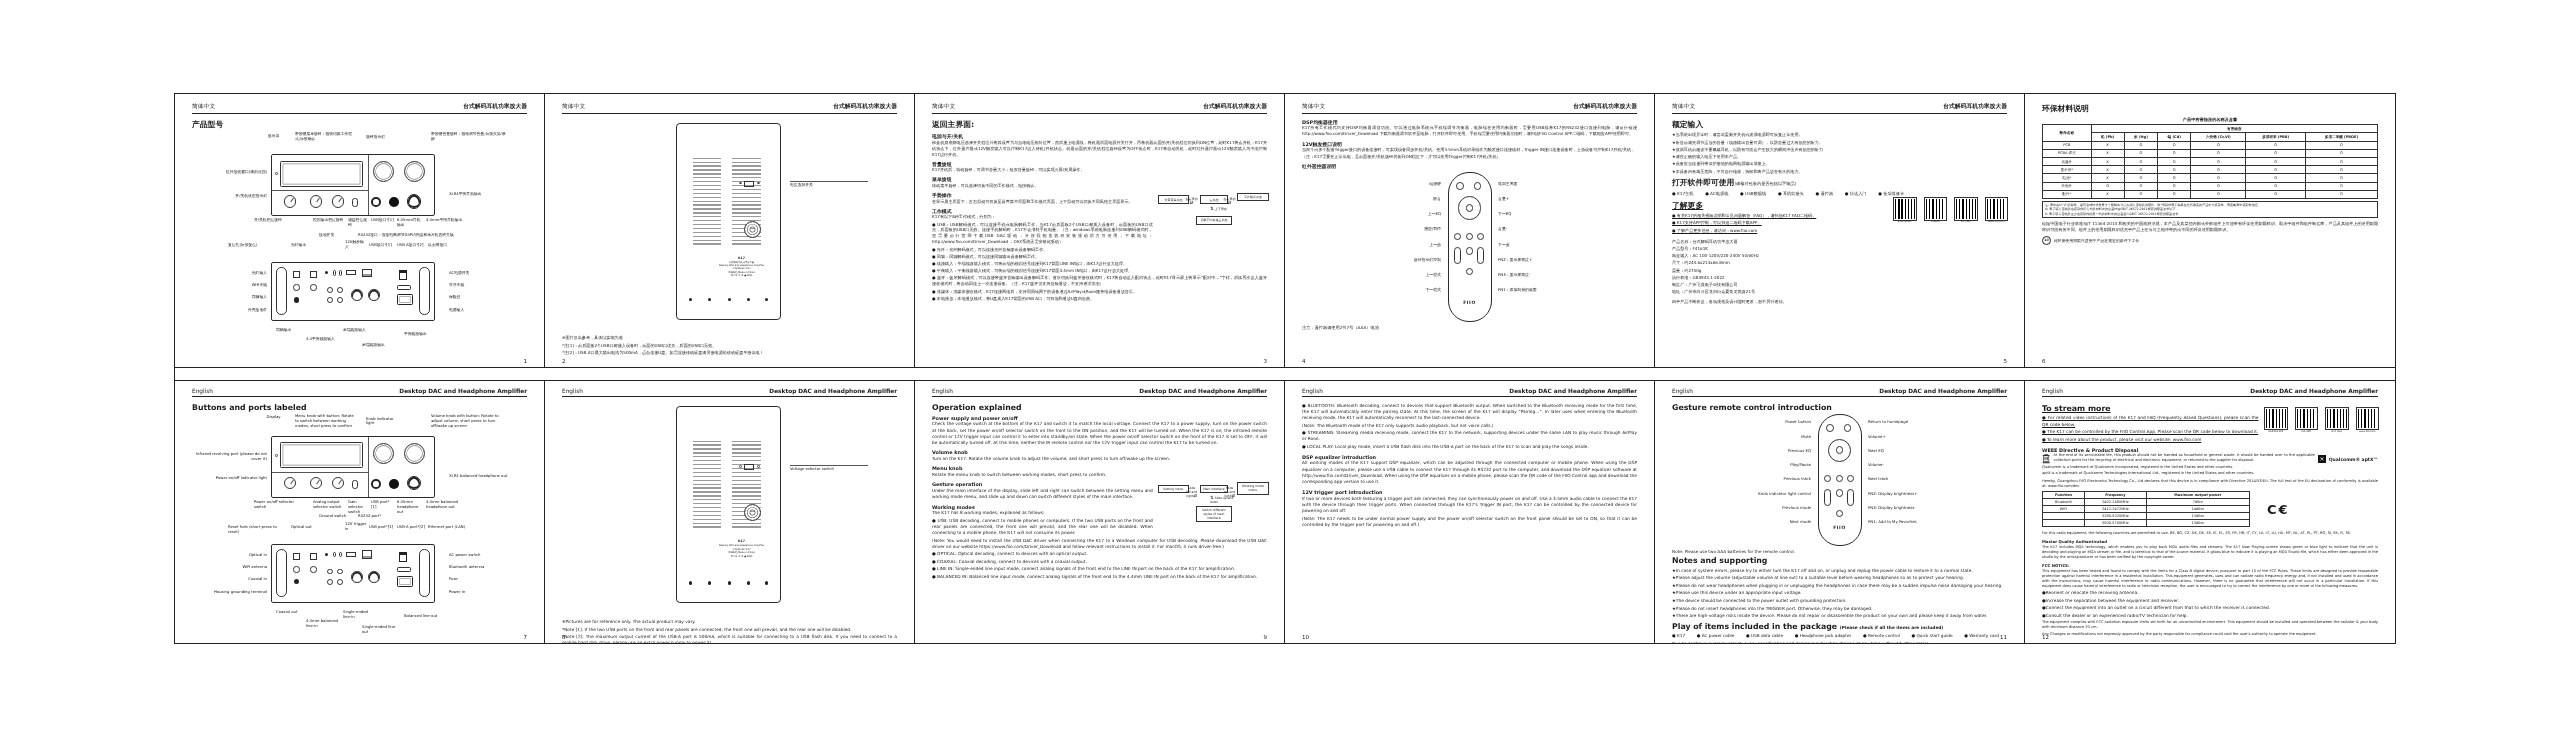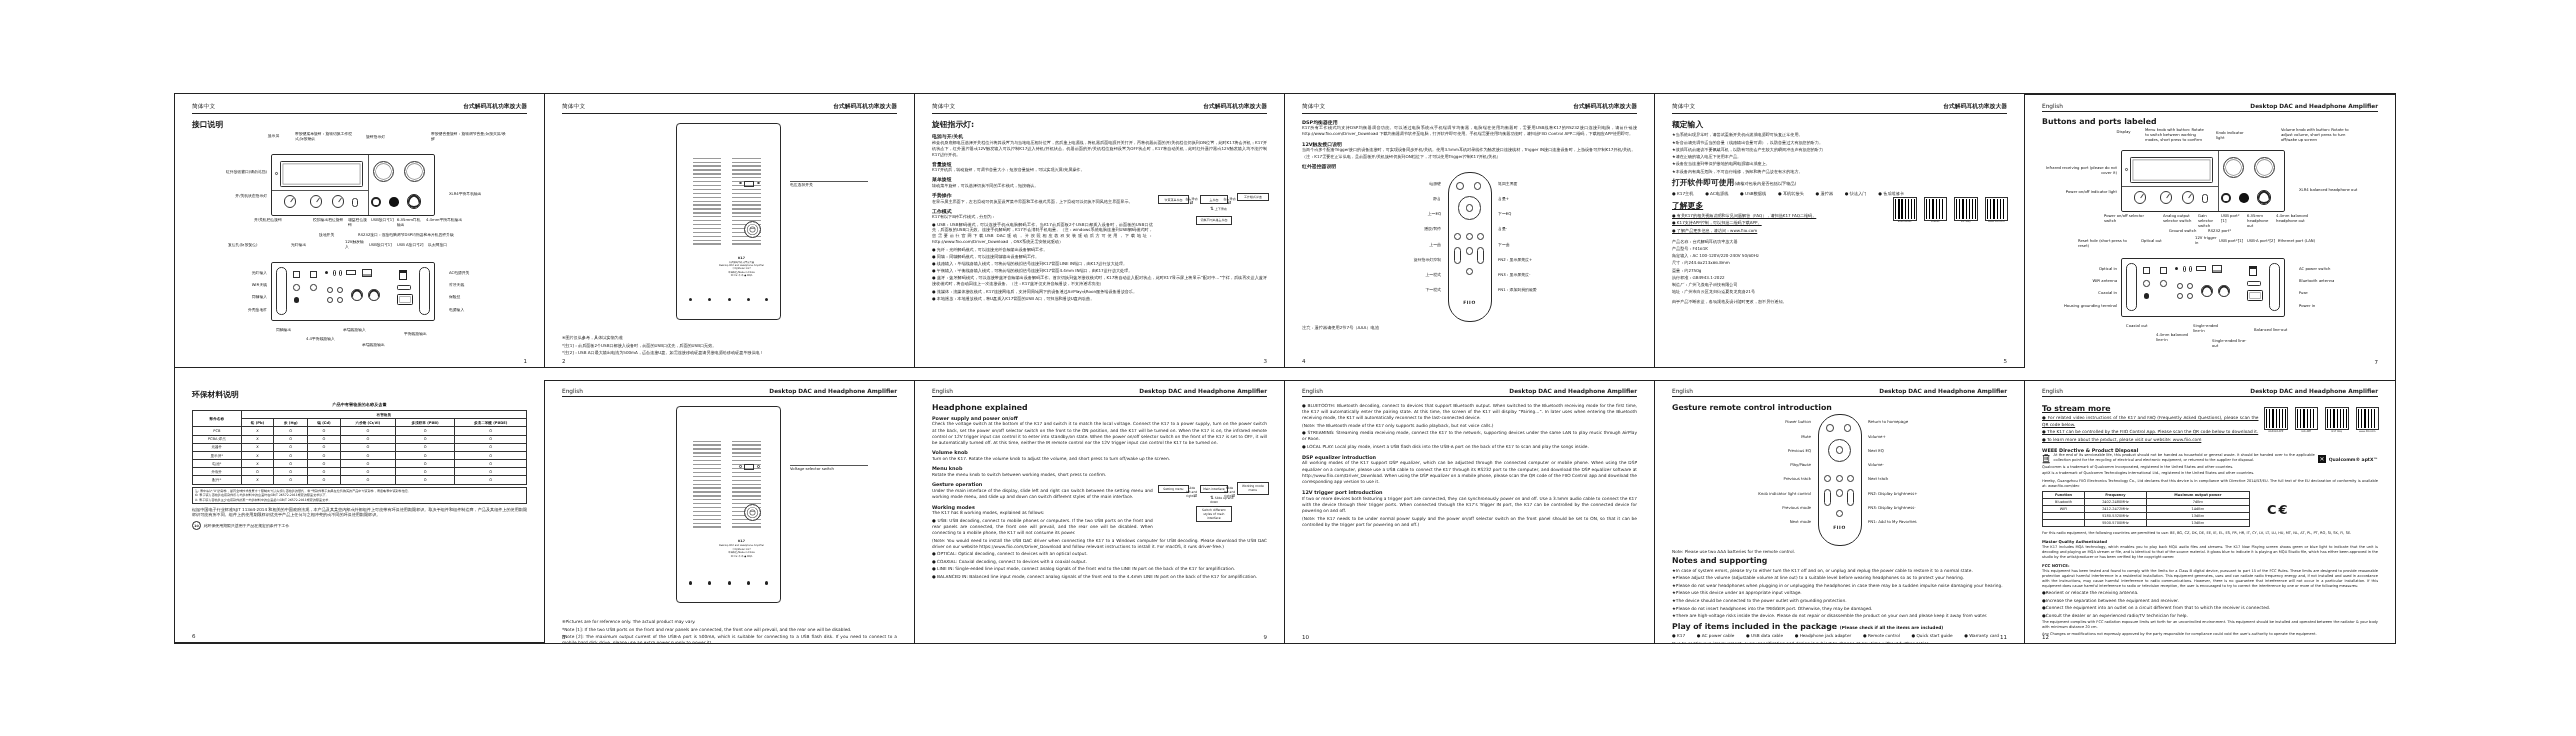--- a/index.html
+++ b/index.html
@@ -174,21 +174,21 @@
 </head>
 <body>
 
 <div class="sheet">
 
   <section class="page rtop zh">
     <header class="hdr">
       <span class="hl">简体中文</span>
       <span class="hr">台式解码耳机功率放大器</span>
     </header>
-    <div class="h1">接口说明</div>
+    <div class="h1">产品型号</div>
     <div class="diag front">
       <div class="dev-front">
         <i class="vline"></i>
           <i class="hline"></i>
         <i class="scr"></i>
         <i class="irdot"></i>
         <i class="knob kb k-mode"></i>
         <i class="knob kb k-vol"></i>
         <i class="knob ks k1"></i>
         <i class="knob ks k2"></i>
@@ -296,21 +296,21 @@
         <div class="li">*注[2]：USB A口最大输出电流为500mA，适合连接U盘。如需连接移动硬盘请另接电源给移动硬盘单独供电！</div>
       </div>
     <span class="pn pn-l">2</span>
   </section>
 
   <section class="page rtop zh">
     <header class="hdr">
       <span class="hl">简体中文</span>
       <span class="hr">台式解码耳机功率放大器</span>
     </header>
-    <div class="h1">旋钮指示灯:</div>
+    <div class="h1">返回主界面:</div>
     <div class="h2">电源与开/关机</div>
     <p class="p">检查机身底部电压选择开关档位并将其设置为与当地电压相符位置，然后接上电源线，将机器后面电源开关打开，再将机器前面的开/关机档位切换到ON位置，此时K17将会开机；K17开机状态下，红外遥控器或12V触发输入可以控制K17进入待机/开机状态。机器前面的开/关机档位旋钮设置为OFF状态时，K17将自动关机，此时红外遥控器或12V触发输入均不能控制K17进行开机。</p>
     <div class="h2">音量旋钮</div>
     <p class="p">K17开机后，转动旋钮，可调节音量大小；短按音量旋钮，可以实现灭屏/亮屏操作。</p>
     <div class="h2">菜单旋钮</div>
     <p class="p">转动菜单旋钮，可以选择切换不同的工作模式，短按确认。</p>
     <div class="gest">
       <span class="gbox g0">设置菜单界面</span>
       <span class="garr ga0"><span>左右滑动</span><span class="ar">⇄</span></span>
       <span class="gbox g1">主界面</span>
@@ -446,20 +446,117 @@
         <div class="li">尺寸：约244.6x213x66.8mm</div>
         <div class="li">重量：约2750g</div>
         <div class="li">执行标准：GB4943.1-2022</div>
         <div class="li">制造厂：广州飞傲电子科技有限公司</div>
         <div class="li">地址：广州市白云区龙归街道夏良龙良路21号</div>
       </div>
     <p class="p mt6">由于产品不断改进，各项规格及设计随时更改，恕不另行通知。</p>
     <span class="pn pn-r">5</span>
   </section>
 
+  <section class="page rtop zh">
+    <div class="h1">环保材料说明</div>
+    <div class="cap">产品中有害物质的名称及含量</div>
+    <table class="haz">
+      <thead>
+        <tr>
+          <th rowspan="2" style="width:45px">部件名称</th>
+          <th colspan="6">有害物质</th>
+        </tr>
+        <tr>
+          <th>铅 (Pb)</th>
+          <th>汞 (Hg)</th>
+          <th>镉 (Cd)</th>
+          <th>六价铬 (Cr,VI)</th>
+          <th>多溴联苯 (PBB)</th>
+          <th>多溴二苯醚 (PBDE)</th>
+        </tr>
+      </thead>
+      <tbody>
+          <tr>
+            <td>PCB</td>
+            <td>X</td>
+            <td>O</td>
+            <td>O</td>
+            <td>O</td>
+            <td>O</td>
+            <td>O</td>
+          </tr>
+          <tr>
+            <td>PCBA 焊点</td>
+            <td>X</td>
+            <td>O</td>
+            <td>O</td>
+            <td>O</td>
+            <td>O</td>
+            <td>O</td>
+          </tr>
+          <tr>
+            <td>元器件</td>
+            <td>X</td>
+            <td>O</td>
+            <td>O</td>
+            <td>O</td>
+            <td>O</td>
+            <td>O</td>
+          </tr>
+          <tr>
+            <td>显示屏*</td>
+            <td>X</td>
+            <td>O</td>
+            <td>O</td>
+            <td>O</td>
+            <td>O</td>
+            <td>O</td>
+          </tr>
+          <tr>
+            <td>电池*</td>
+            <td>X</td>
+            <td>O</td>
+            <td>O</td>
+            <td>O</td>
+            <td>O</td>
+            <td>O</td>
+          </tr>
+          <tr>
+            <td>外观件</td>
+            <td>O</td>
+            <td>O</td>
+            <td>O</td>
+            <td>O</td>
+            <td>O</td>
+            <td>O</td>
+          </tr>
+          <tr>
+            <td>配件*</td>
+            <td>X</td>
+            <td>O</td>
+            <td>O</td>
+            <td>O</td>
+            <td>O</td>
+            <td>O</td>
+          </tr>
+        </tbody>
+    </table>
+    <div class="notebox">
+      <div>注: 表中标记“X”的部件，皆因全球技术发展水平限制而无法实现有害物质的替代。带*号部件表示如果在您所购买的产品中无该部件，请忽略表中该部件信息。</div>
+      <div>O: 表示该有害物质在该部件所有均质材料中的含量均在GB/T 26572-2011规定的限量要求以下。</div>
+      <div>X: 表示该有害物质至少在该部件的某一均质材料中的含量超出GB/T 26572-2011规定的限量要求。</div>
+    </div>
+    <p class="p small mt4">根据中国电子行业标准SJ/T 11364-2014 和相关的中国政府法规，本产品及其某些内部或外部组件上可能带有环保使用期限标识。取决于组件和组件制造商，产品及其组件上的使用期限标识可能有所不同。组件上的使用期限标识优先于产品上任何与之相冲突的或不同的环保使用期限标识。</p>
+    <div class="epup">
+      <span class="circ">10</span>
+      <span>此环保使用期限只适用于产品在规定的条件下工作</span>
+    </div>
+    <span class="pn pn-l">6</span>
+  </section>
+
   <section class="page rbot">
     <header class="hdr">
       <span class="hl">English</span>
       <span class="hr">Desktop DAC and Headphone Amplifier</span>
     </header>
     <div class="h1">Buttons and ports labeled</div>
     <div class="diag front">
       <div class="dev-front">
         <i class="vline"></i>
           <i class="hline"></i>
@@ -531,117 +628,20 @@
       <div class="lbl r15">Power in</div>
       <div class="lbl r16">Coaxial out</div>
       <div class="lbl r17">4.4mm balanced line-in</div>
       <div class="lbl r18">Single-ended line-in</div>
       <div class="lbl r19">Single-ended line-out</div>
       <div class="lbl r20">Balanced line-out</div>
     </div>
     <span class="pn pn-r">7</span>
   </section>
 
-  <section class="page rtop zh">
-    <div class="h1">环保材料说明</div>
-    <div class="cap">产品中有害物质的名称及含量</div>
-    <table class="haz">
-      <thead>
-        <tr>
-          <th rowspan="2" style="width:45px">部件名称</th>
-          <th colspan="6">有害物质</th>
-        </tr>
-        <tr>
-          <th>铅 (Pb)</th>
-          <th>汞 (Hg)</th>
-          <th>镉 (Cd)</th>
-          <th>六价铬 (Cr,VI)</th>
-          <th>多溴联苯 (PBB)</th>
-          <th>多溴二苯醚 (PBDE)</th>
-        </tr>
-      </thead>
-      <tbody>
-          <tr>
-            <td>PCB</td>
-            <td>X</td>
-            <td>O</td>
-            <td>O</td>
-            <td>O</td>
-            <td>O</td>
-            <td>O</td>
-          </tr>
-          <tr>
-            <td>PCBA 焊点</td>
-            <td>X</td>
-            <td>O</td>
-            <td>O</td>
-            <td>O</td>
-            <td>O</td>
-            <td>O</td>
-          </tr>
-          <tr>
-            <td>元器件</td>
-            <td>X</td>
-            <td>O</td>
-            <td>O</td>
-            <td>O</td>
-            <td>O</td>
-            <td>O</td>
-          </tr>
-          <tr>
-            <td>显示屏*</td>
-            <td>X</td>
-            <td>O</td>
-            <td>O</td>
-            <td>O</td>
-            <td>O</td>
-            <td>O</td>
-          </tr>
-          <tr>
-            <td>电池*</td>
-            <td>X</td>
-            <td>O</td>
-            <td>O</td>
-            <td>O</td>
-            <td>O</td>
-            <td>O</td>
-          </tr>
-          <tr>
-            <td>外观件</td>
-            <td>O</td>
-            <td>O</td>
-            <td>O</td>
-            <td>O</td>
-            <td>O</td>
-            <td>O</td>
-          </tr>
-          <tr>
-            <td>配件*</td>
-            <td>X</td>
-            <td>O</td>
-            <td>O</td>
-            <td>O</td>
-            <td>O</td>
-            <td>O</td>
-          </tr>
-        </tbody>
-    </table>
-    <div class="notebox">
-      <div>注: 表中标记“X”的部件，皆因全球技术发展水平限制而无法实现有害物质的替代。带*号部件表示如果在您所购买的产品中无该部件，请忽略表中该部件信息。</div>
-      <div>O: 表示该有害物质在该部件所有均质材料中的含量均在GB/T 26572-2011规定的限量要求以下。</div>
-      <div>X: 表示该有害物质至少在该部件的某一均质材料中的含量超出GB/T 26572-2011规定的限量要求。</div>
-    </div>
-    <p class="p small mt4">根据中国电子行业标准SJ/T 11364-2014 和相关的中国政府法规，本产品及其某些内部或外部组件上可能带有环保使用期限标识。取决于组件和组件制造商，产品及其组件上的使用期限标识可能有所不同。组件上的使用期限标识优先于产品上任何与之相冲突的或不同的环保使用期限标识。</p>
-    <div class="epup">
-      <span class="circ">10</span>
-      <span>此环保使用期限只适用于产品在规定的条件下工作</span>
-    </div>
-    <span class="pn pn-l">6</span>
-  </section>
-
   <section class="page rbot">
     <header class="hdr">
       <span class="hl">English</span>
       <span class="hr">Desktop DAC and Headphone Amplifier</span>
     </header>
     <div class="tv-wrap">
       <div class="dev-top">
         <i class="vent v1"></i>
         <i class="vent v2"></i>
         <i class="vsw"></i>
@@ -669,21 +669,21 @@
         <div class="li">*Note [2]: The maximum output current of the USB-A port is 500mA, which is suitable for connecting to a USB flash disk. If you need to connect to a mobile hard disk drive, please use an extra power supply to power it!</div>
       </div>
     <span class="pn pn-l">8</span>
   </section>
 
   <section class="page rbot">
     <header class="hdr">
       <span class="hl">English</span>
       <span class="hr">Desktop DAC and Headphone Amplifier</span>
     </header>
-    <div class="h1">Headphone explained</div>
+    <div class="h1">Operation explained</div>
     <div class="h2">Power supply and power on/off</div>
     <p class="p">Check the voltage switch at the bottom of the K17 and switch it to match the local voltage. Connect the K17 to a power supply, turn on the power switch at the back, set the power on/off selector switch on the front to the ON position, and the K17 will be turned on. When the K17 is on, the infrared remote control or 12V trigger input can control it to enter into standby/on state. When the power on/off selector switch on the front of the K17 is set to OFF, it will be automatically turned off. At this time, neither the IR remote control nor the 12V trigger input can control the K17 to be turned on.</p>
     <div class="h2">Volume knob</div>
     <p class="p">Turn on the K17. Rotate the volume knob to adjust the volume, and short press to turn off/wake up the screen.</p>
     <div class="h2">Menu knob</div>
     <p class="p">Rotate the menu knob to switch between working modes, short press to confirm.</p>
     <div class="gest">
       <span class="gbox g0">Setting menu</span>
       <span class="garr ga0"><span>Slide left and right</span><span class="ar">⇄</span></span>
       <span class="gbox g1">Main interface</span>

